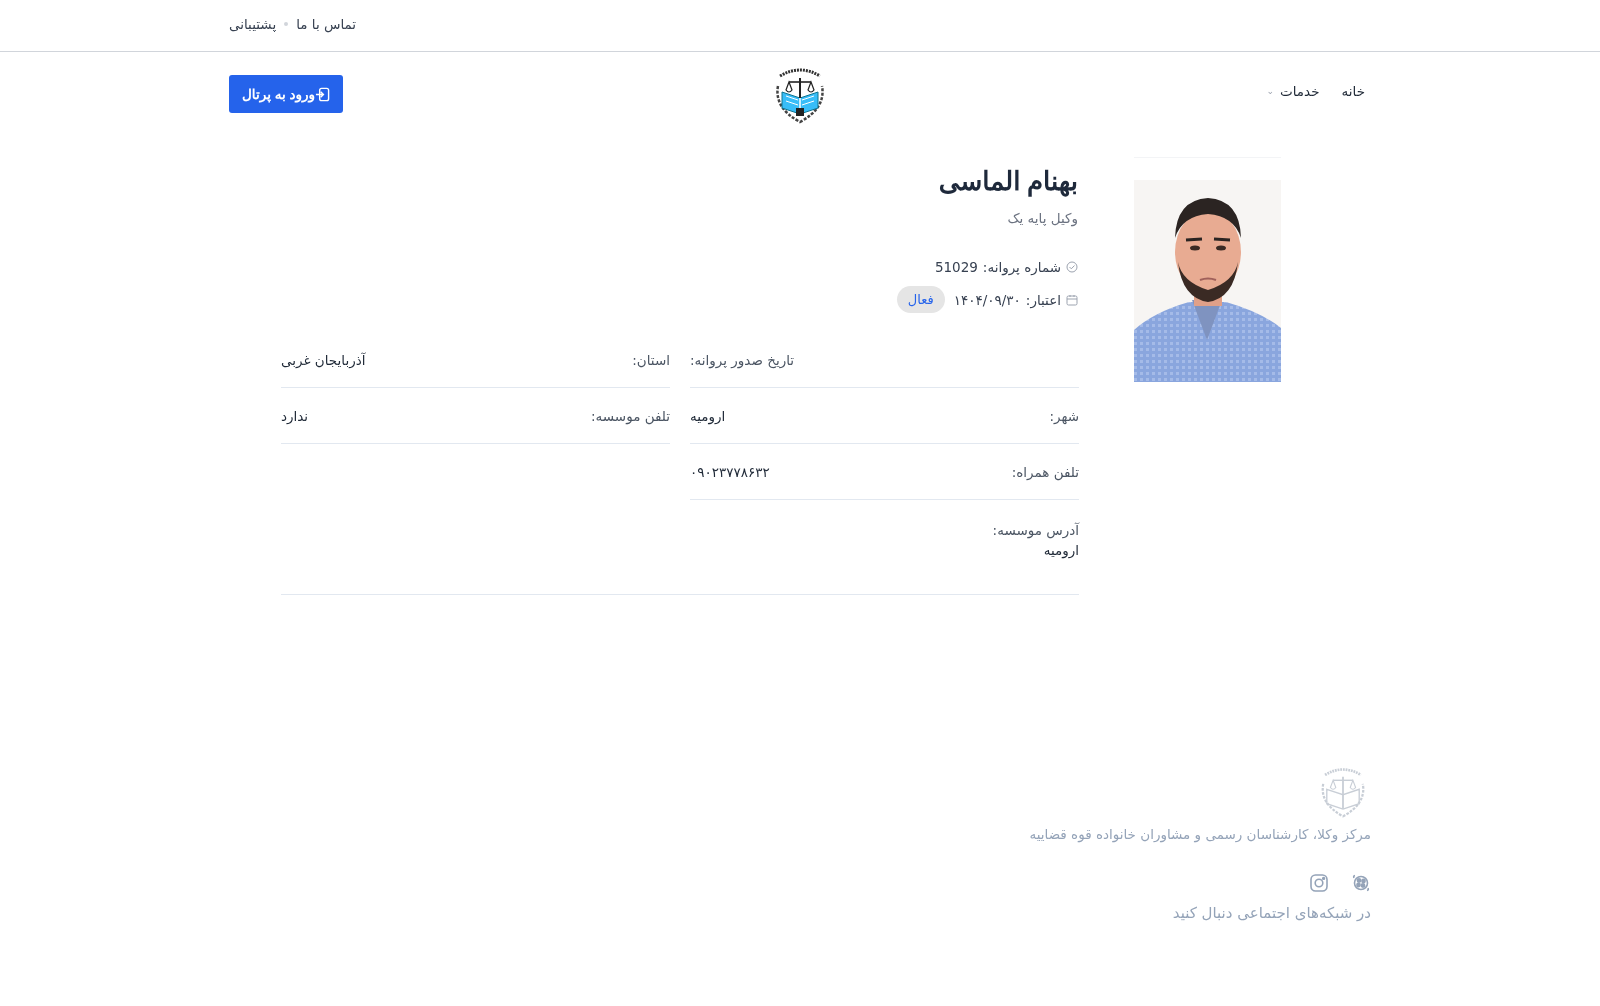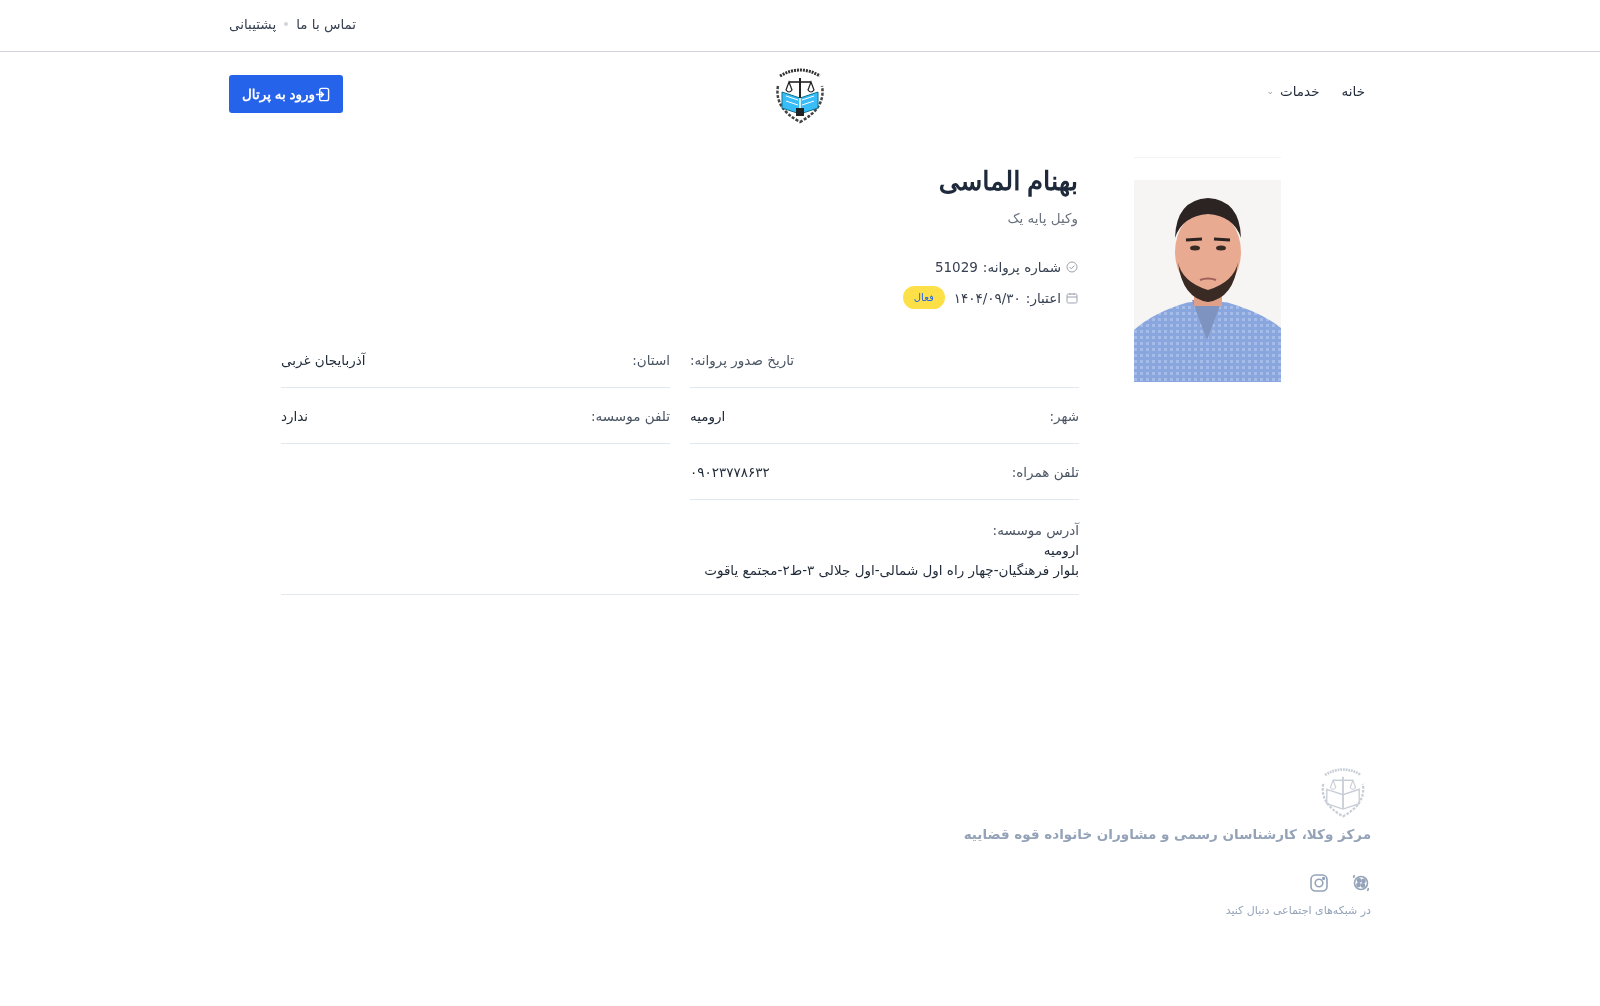--- a/index.html
+++ b/index.html
@@ -20,36 +20,36 @@
   .nav .item { display: flex; align-items: center; gap: 6px; }
   .nav .chev { font-size: 9px; color: #9ca3af; }
 
   
   .photo-wrap { position: absolute; left: 1134px; top: 157px; width: 147px; height: 224px; border-top: 1px solid #f3f4f6; }
   .photo { position: absolute; left: 0; top: 22px; width: 147px; height: 202px; background: #f8f6f4; overflow: hidden; }
   .name { position: absolute; right: 522px; top: 166px; font-size: 26px; font-weight: bold; color: #1e293b; direction: rtl; font-family: Liberation Serif, serif; }
   .role { position: absolute; right: 522px; top: 210px; font-size: 13.5px; color: #6b7280; direction: rtl; margin-left: 28px; }
   .meta { position: absolute; right: 522px; direction: rtl; display: flex; align-items: center; gap: 5px; font-size: 13.5px; color: #374151; }
   .meta .ic { width: 12px; height: 12px; color: #9ca3af; }
-  .badge { background: #fde047; color: #2563eb; font-size: 10px; border-radius: 14px; padding: 6px 11px; margin-right: 4px; text-align: center; }
+  .badge { background: #e5e5e5; color: #2563eb; font-size: 13px; border-radius: 14px; padding: 6px 11px; margin-right: 4px; text-align: center; }
 
   
   .field { position: absolute; height: 56px; border-bottom: 1px solid #e2e8f0; direction: rtl; display: flex; justify-content: space-between; align-items: center; font-size: 13.5px; padding-bottom: 0; }
   .field .label { color: #4b5563; }
   .field .value { color: #1f2937; }
   .addr { position: absolute; left: 281px; top: 520px; width: 798px; height: 75px; border-bottom: 1px solid #e2e8f0; direction: rtl; font-size: 13.5px; line-height: 20px; }
   .addr .label { color: #4b5563; }
   .addr .value { color: #1f2937; }
 
   
   .f-logo { position: absolute; left: 1316px; top: 764px; width: 54px; height: 56px; opacity: 0.35; }
-  .f-title { position: absolute; right: 229px; top: 826px; font-size: 13.5px; font-weight: bold; color: #94a3b8; direction: rtl; text-align: center; }
+  .f-title { position: absolute; right: 229px; top: 826px; font-size: 13.5px; font-weight: normal; color: #94a3b8; direction: rtl; text-align: center; }
   .socials { position: absolute; right: 229px; top: 873px; display: flex; flex-direction: row-reverse; gap: 22px; }
   .socials .s { width: 20px; height: 20px; color: #94a3b8; }
-  .f-follow { position: absolute; right: 229px; top: 904px; font-size: 11px; color: #94a3b8; direction: rtl; margin-left: 8px; }
+  .f-follow { position: absolute; right: 229px; top: 904px; font-size: 15px; color: #94a3b8; direction: rtl; margin-left: 8px; }
 </style>
 </head>
 <body>
 
 <div class="topbar">
   <div class="toplinks">
     <a href="#">پشتیبانی</a>
     <span class="dot"></span>
     <a href="#">تماس با ما</a>
   </div>
@@ -146,21 +146,20 @@
   <span class="value">ندارد</span>
 </div>
 <div class="field" style="left:690px; top:444px; width:389px;">
   <span class="label">تلفن همراه:</span>
   <span class="value">۰۹۰۲۳۷۷۸۶۳۲</span>
 </div>
 
 <div class="addr">
   <div class="label">آدرس موسسه:</div>
   <div class="value">ارومیه</div>
-  <div class="value">بلوار فرهنگیان-چهار راه اول شمالی-اول جلالی ۳-ط۲-مجتمع یاقوت</div>
 </div>
 
 <svg class="f-logo" viewBox="0 0 60 62">
   <path d="M10 12 Q30 0 50 12" fill="none" stroke="#64748b" stroke-width="3" stroke-dasharray="2 1"></path>
   <path d="M8 22 Q4 44 30 58 Q56 44 52 22" fill="none" stroke="#64748b" stroke-width="2.5" stroke-dasharray="3 1.5"></path>
   <path d="M12 28 L30 34 L48 28 L48 44 L30 50 L12 44 Z" fill="none" stroke="#64748b" stroke-width="1.5"></path>
   <line x1="30" y1="14" x2="30" y2="50" stroke="#64748b" stroke-width="2"></line>
   <line x1="19" y1="18" x2="41" y2="18" stroke="#64748b" stroke-width="1.6"></line>
   <path d="M16 26 Q19 30 22 26 L19 18 Z M38 26 Q41 30 44 26 L41 18 Z" fill="none" stroke="#64748b" stroke-width="1.2"></path>
 </svg>

